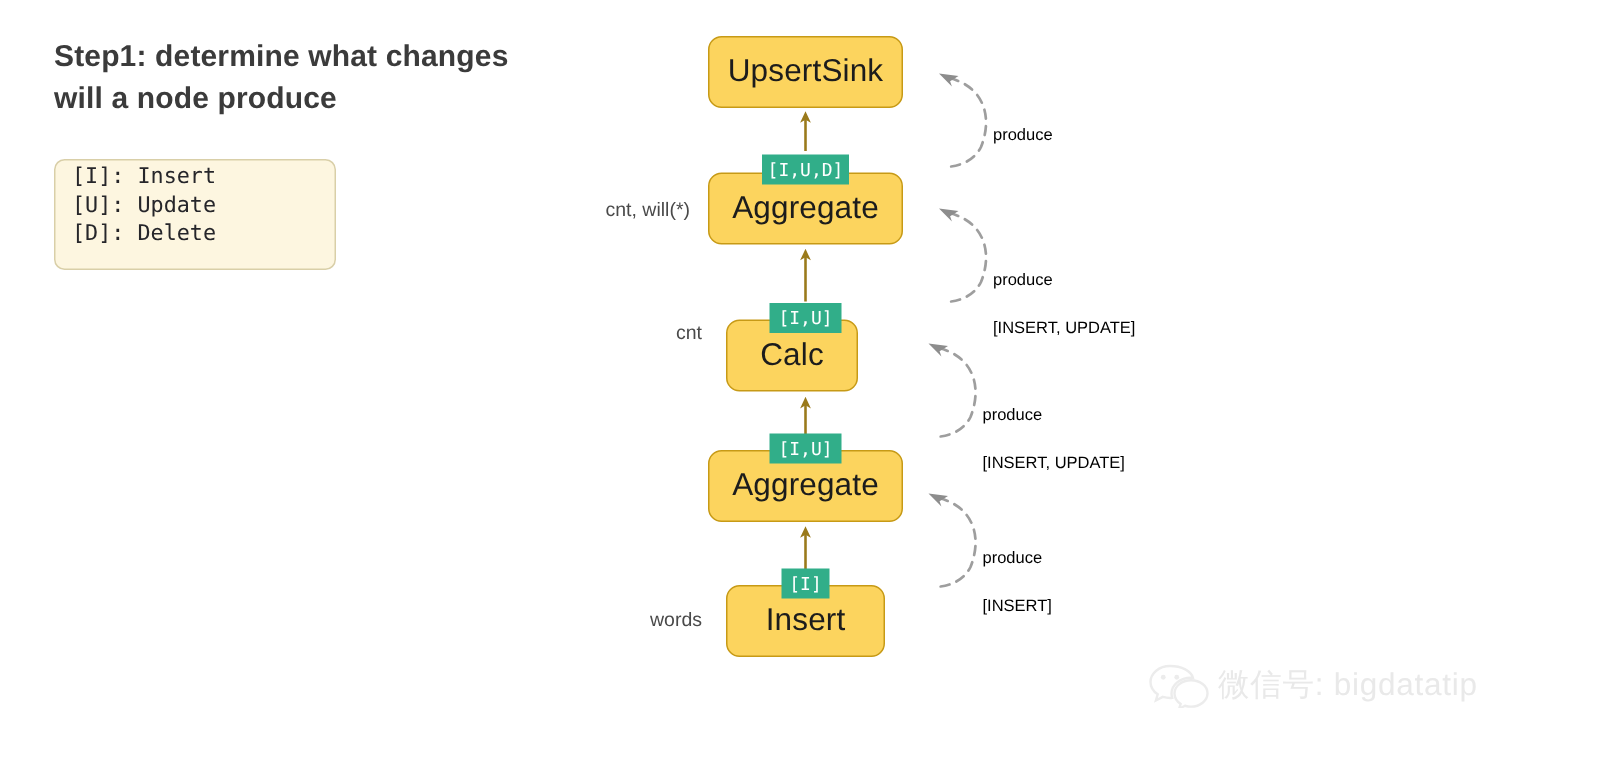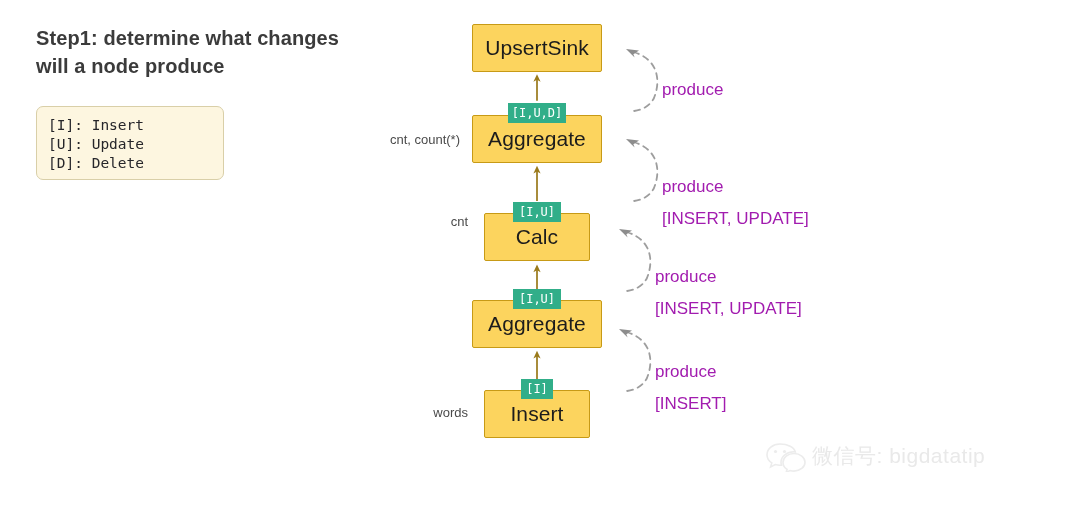--- a/index.html
+++ b/index.html
@@ -37,39 +37,39 @@
   .legend-box {
     position: absolute;
     left: 36px;
     top: 106px;
     width: 188px;
     height: 74px;
     background: #fdf6e0;
     border: 1px solid #d9cfa8;
     border-radius: 7px;
     box-sizing: border-box;
-    padding: 9px 0 0 11px;
+    padding: 2px 0 0 11px;
   }
   .legend-line {
     font-family: "DejaVu Sans Mono", "Liberation Mono", monospace;
     font-size: 14.5px;
     color: #26262a;
     line-height: 19px;
     white-space: pre;
     letter-spacing: 0px;
   }
 
   
   .node {
     position: absolute;
     width: 130px;
     height: 48px;
     background: #fcd45e;
     border: 1px solid #c79a16;
-    border-radius: 2px;
+    border-radius: 9px;
     box-sizing: border-box;
     display: flex;
     align-items: center;
     justify-content: center;
     color: #1c1c1c;
     font-size: 21px;
     font-weight: 400;
     letter-spacing: 0.1px;
   }
 
@@ -103,22 +103,22 @@
     line-height: 15.5px;
     white-space: pre-line;
   }
 
   
   .annot-arc {
     position: absolute;
   }
   .annot-text {
     position: absolute;
-    font-size: 17px;
-    color: #a21caf;
+    font-size: 11px;
+    color: #000000;
     line-height: 16px;
     white-space: pre-line;
   }
 
   
   .caption {
     position: absolute;
     left: 400px;
     top: 466px;
     width: 300px;
@@ -167,28 +167,28 @@
     <line x1="7" y1="32" x2="7" y2="6" stroke="#9a7a1b" stroke-width="2"></line>
     <path d="M7 1 L11.2 10 L7 7.6 L2.8 10 Z" fill="#9a7a1b"></path>
   </svg>
 
   <div class="node" style="left:472px; top:115px;">
     <span>Aggregate</span>
   </div>
   <div class="badge" style="left:508px; top:103px; width:58px;">
     <span>[I,U,D]</span>
   </div>
-  <div class="field-label" style="left:330px; top:132px; width:130px;">cnt, count(*)</div>
+  <div class="field-label" style="left:330px; top:132px; width:130px;">cnt, will(*)</div>
 
   <svg class="connector" style="left:531px; top:162px;" width="14" height="42" viewBox="0 0 14 42">
     <line x1="7" y1="42" x2="7" y2="6" stroke="#9a7a1b" stroke-width="2"></line>
     <path d="M7 1 L11.2 10 L7 7.6 L2.8 10 Z" fill="#9a7a1b"></path>
   </svg>
 
-  <div class="node" style="left:484px; top:213px; width:106px;">
+  <div class="node" style="left:484px; top:213px; width:88px;">
     <span>Calc</span>
   </div>
   <div class="badge" style="left:513px; top:202px; width:48px;">
     <span>[I,U]</span>
   </div>
   <div class="field-label" style="left:390px; top:214px; width:78px;">cnt</div>
 
   <svg class="connector" style="left:531px; top:261px;" width="14" height="38" viewBox="0 0 14 38">
     <line x1="7" y1="38" x2="7" y2="6" stroke="#9a7a1b" stroke-width="2"></line>
     <path d="M7 1 L11.2 10 L7 7.6 L2.8 10 Z" fill="#9a7a1b"></path>

